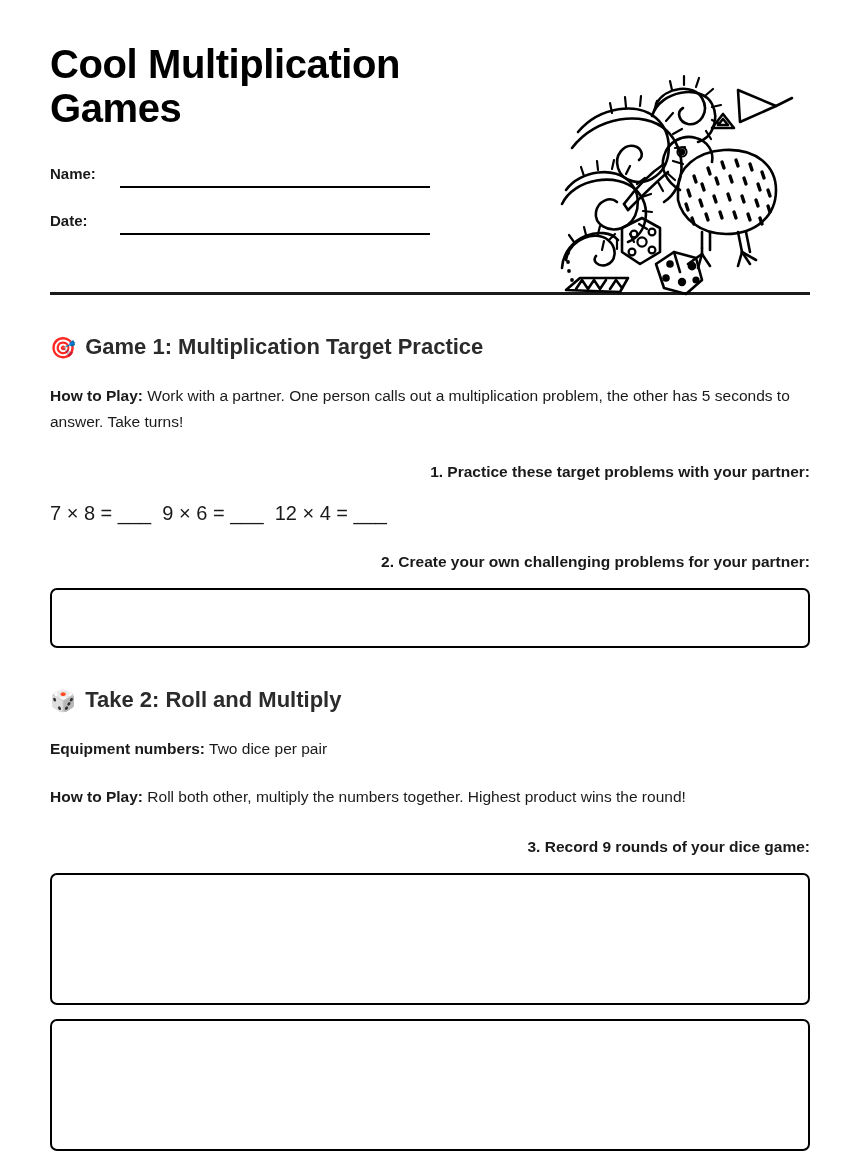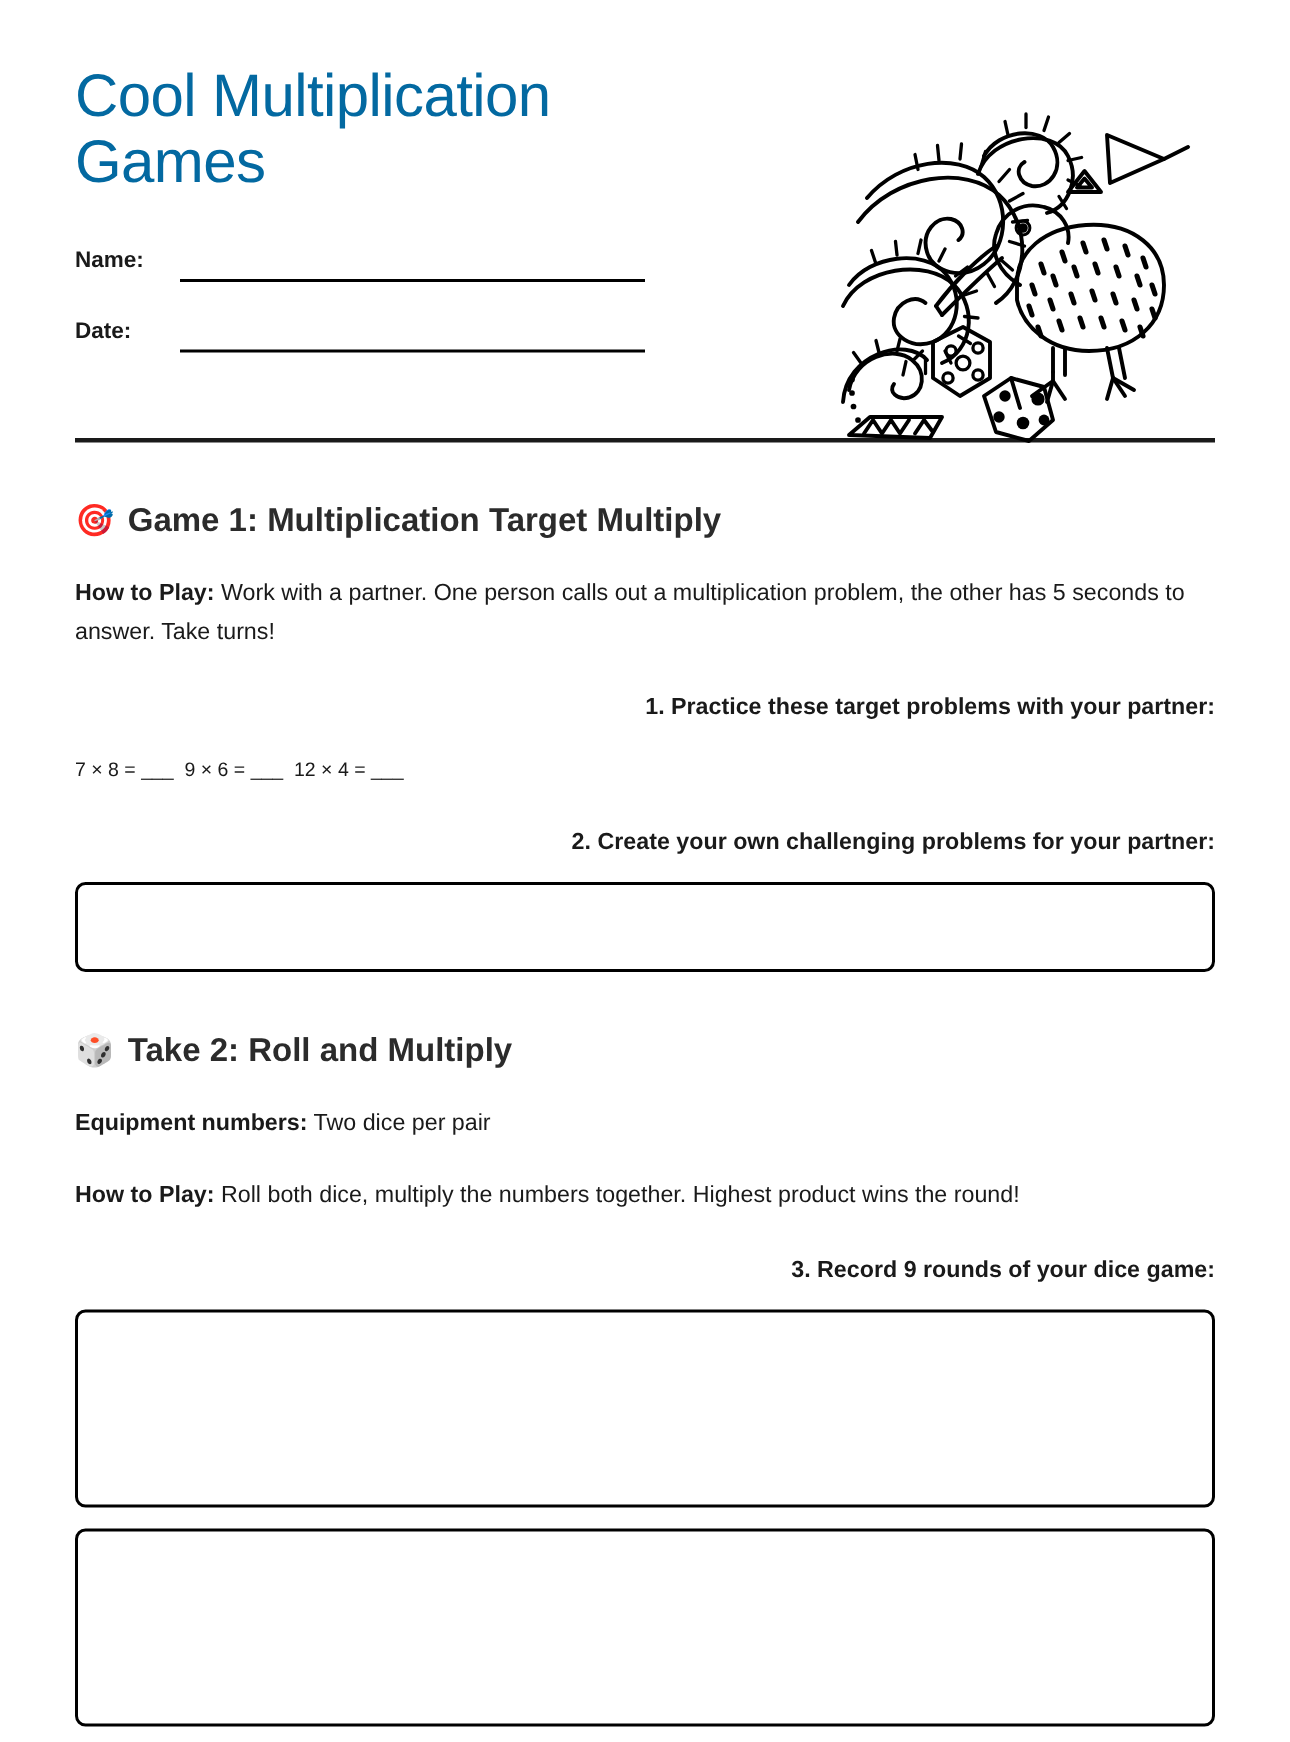--- a/index.html
+++ b/index.html
@@ -28,23 +28,23 @@
   .header {
     position: relative;
     padding-top: 42px;
     height: 292px;
     box-sizing: border-box;
   }
 
   .title {
     font-size: 40px;
     line-height: 44px;
-    font-weight: normal;
+    font-weight: bold;
     letter-spacing: -0.4px;
-    color: #0369a1;
+    color: #000000;
     margin: 0;
     width: 400px;
   }
 
   .meta {
     margin-top: 30px;
     width: 380px;
   }
   .meta-row {
     display: flex;
@@ -114,21 +114,21 @@
   .numbered {
     font-size: 15.5px;
     line-height: 24px;
     font-weight: bold;
     color: #1a1a1a;
     margin: 25px 0 0 0;
     text-align: right;
   }
 
   .problem-row {
-    font-size: 13px;
+    font-size: 20px;
     line-height: 24px;
     color: #1a1a1a;
     margin: 17px 0 0 0;
     white-space: pre;
   }
 
   .answer-box {
     border: 2px solid #000;
     border-radius: 7px;
     width: 760px;
@@ -308,21 +308,21 @@
         </g>
       </svg>
     </div>
   </div>
 
   <hr class="divider">
 
   <div>
     <div class="game-heading">
       <span class="game-emoji">🎯</span>
-      <span>Game 1: Multiplication Target Multiply</span>
+      <span>Game 1: Multiplication Target Practice</span>
     </div>
 
     <p class="para"><b>How to Play:</b><span> Work with a partner. One person calls out a multiplication problem, the other has 5 seconds to answer. Take turns!</span></p>
 
     <p class="numbered">1. Practice these target problems with your partner:</p>
 
     <p class="problem-row">7 × 8 = ___  9 × 6 = ___  12 × 4 = ___</p>
 
     <p class="numbered">2. Create your own challenging problems for your partner:</p>
 
@@ -330,21 +330,21 @@
   </div>
 
   <div>
     <div class="game-heading">
       <span class="game-emoji">🎲</span>
       <span>Take 2: Roll and Multiply</span>
     </div>
 
     <p class="para"><b>Equipment numbers:</b><span> Two dice per pair</span></p>
 
-    <p class="para"><b>How to Play:</b><span> Roll both dice, multiply the numbers together. Highest product wins the round!</span></p>
+    <p class="para"><b>How to Play:</b><span> Roll both other, multiply the numbers together. Highest product wins the round!</span></p>
 
     <p class="numbered">3. Record 9 rounds of your dice game:</p>
 
     <div class="answer-box large"></div>
 
 
     <div class="answer-box large"></div>
   </div>
 
 </div>

